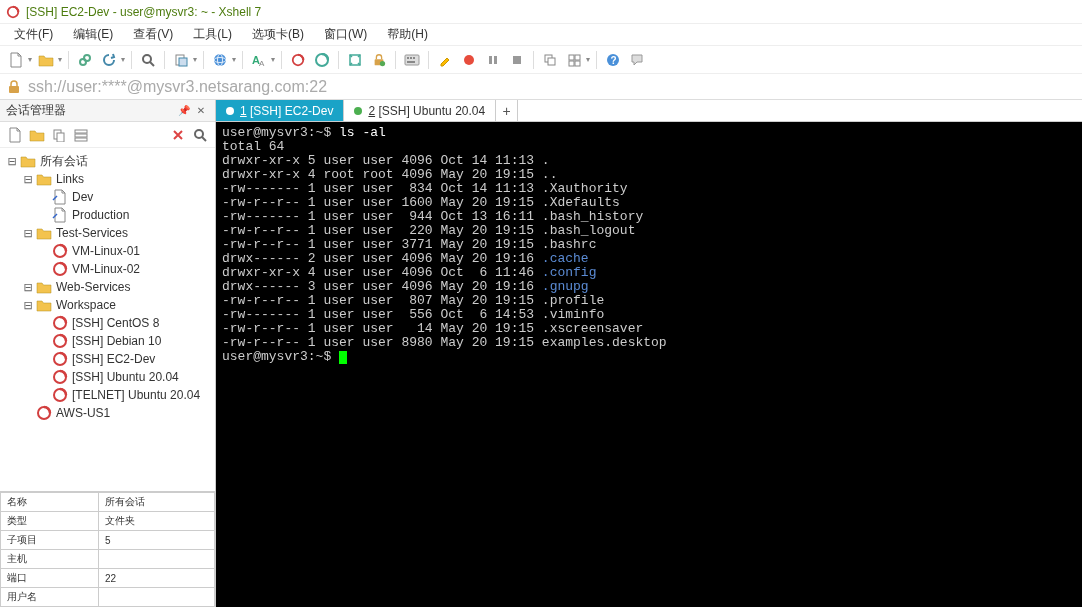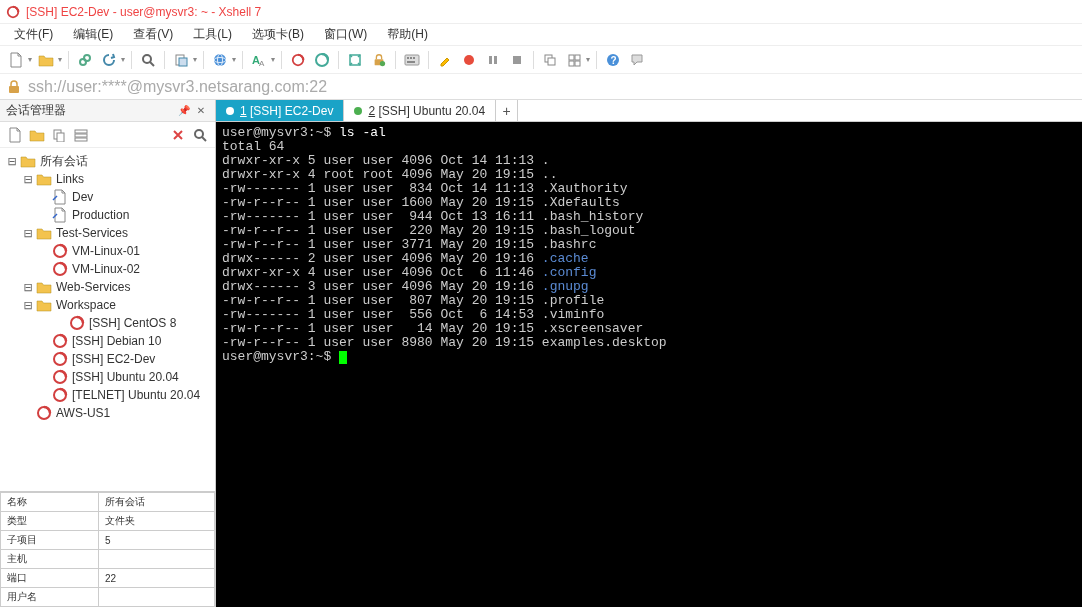--- a/index.html
+++ b/index.html
@@ -1,19 +1,19 @@
 <!DOCTYPE html>
 <html><head>
 <meta charset="utf-8">
 <style>
 * { box-sizing: border-box; margin: 0; padding: 0; }
 body { font-family: "Segoe UI", Tahoma, sans-serif; font-size: 12px; background: #fff; color: #333; width: 1082px; height: 607px; overflow: hidden; display: flex; flex-direction: column; }
 .titlebar { height: 24px; background: #fff; display: flex; align-items: center; padding: 0 6px; border-bottom: 1px solid #eee; }
 .titlebar .logo { width: 14px; height: 14px; margin-right: 6px; }
-.titlebar .title { font-size: 12px; color: #ef4444; }
+.titlebar .title { font-size: 12px; color: #4d7c0f; }
 .menubar { height: 22px; background: #fff; display: flex; align-items: flex-start; padding: 0 6px; gap: 4px; border-bottom: 1px solid #eee; }
 .menubar .menu-item { padding: 2px 8px; cursor: pointer; }
 .toolbar { height: 28px; background: #fff; display: flex; align-items: center; padding: 0 6px; gap: 4px; border-bottom: 1px solid #eee; }
 .toolbar .tb-btn { width: 20px; height: 20px; display: inline-flex; align-items: center; justify-content: center; cursor: pointer; }
 .toolbar .sep { width: 1px; height: 18px; background: #ddd; margin: 0 2px; }
 .toolbar .dd { font-size: 8px; color: #888; margin-left: -2px; }
 .addressbar { height: 26px; background: #fff; display: flex; align-items: center; padding: 0 6px; border-bottom: 1px solid #ddd; }
 .addressbar .adr-icon { width: 16px; height: 16px; margin-right: 6px; }
 .addressbar .adr-text { color: #aaa; font-size: 16px; }
 .main { flex: 1; display: flex; min-height: 0; }
@@ -368,21 +368,21 @@
       </div>
       <div class="tree-row" style="padding-left:22px">
         <span class="tw">⊟</span>
         <span class="ticon">
             <svg width="16" height="16" viewBox="0 0 16 16">
               <use href="#folder-ic"></use>
             </svg>
           </span>
         <span class="tlabel">Workspace</span>
       </div>
-      <div class="tree-row" style="padding-left:69px">
+      <div class="tree-row" style="padding-left:52px">
           <span class="ticon">
             <svg width="16" height="16" viewBox="0 0 16 16">
               <use href="#swirl-ic"></use>
             </svg>
           </span>
           <span class="tlabel">[SSH] CentOS 8</span>
         </div>
       <div class="tree-row" style="padding-left:52px">
           <span class="ticon">
             <svg width="16" height="16" viewBox="0 0 16 16">

